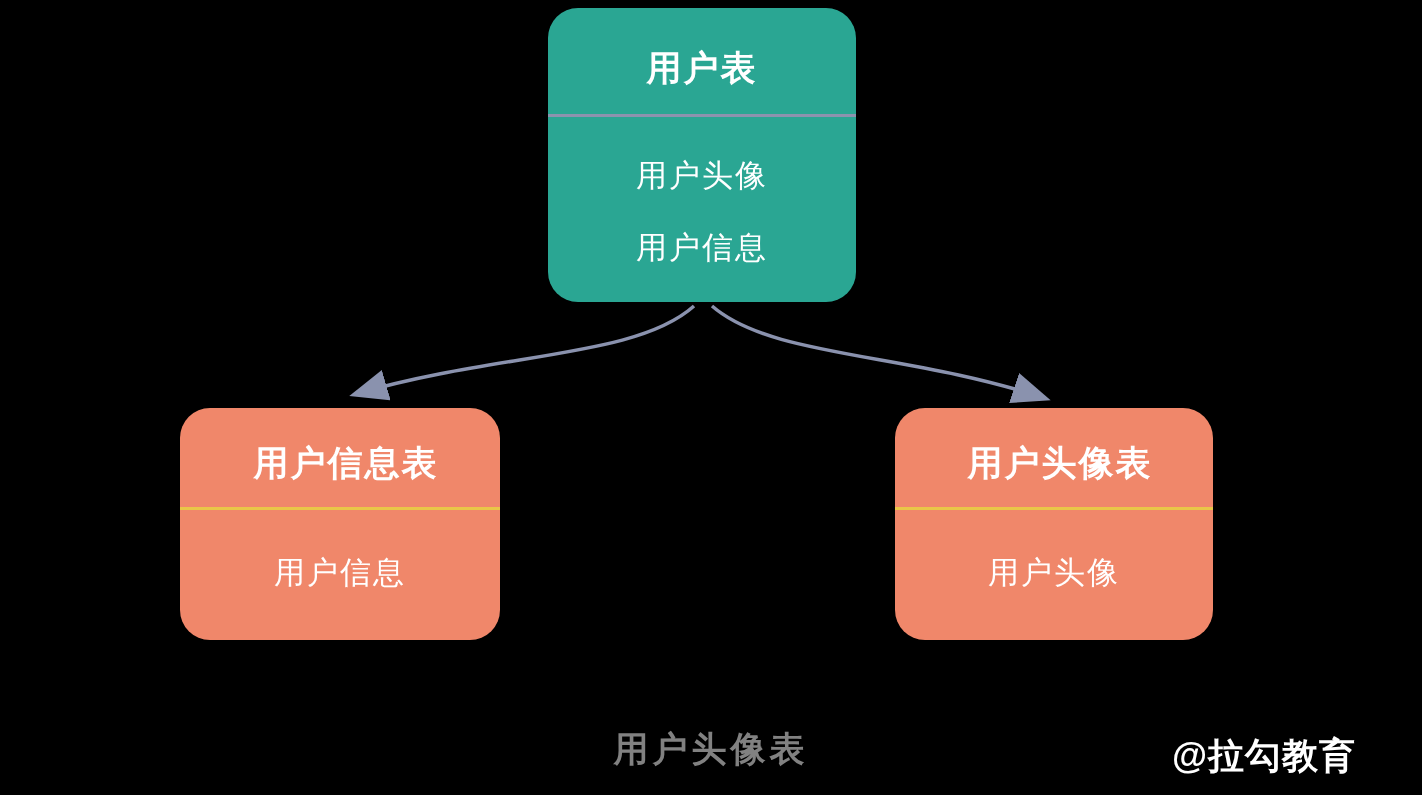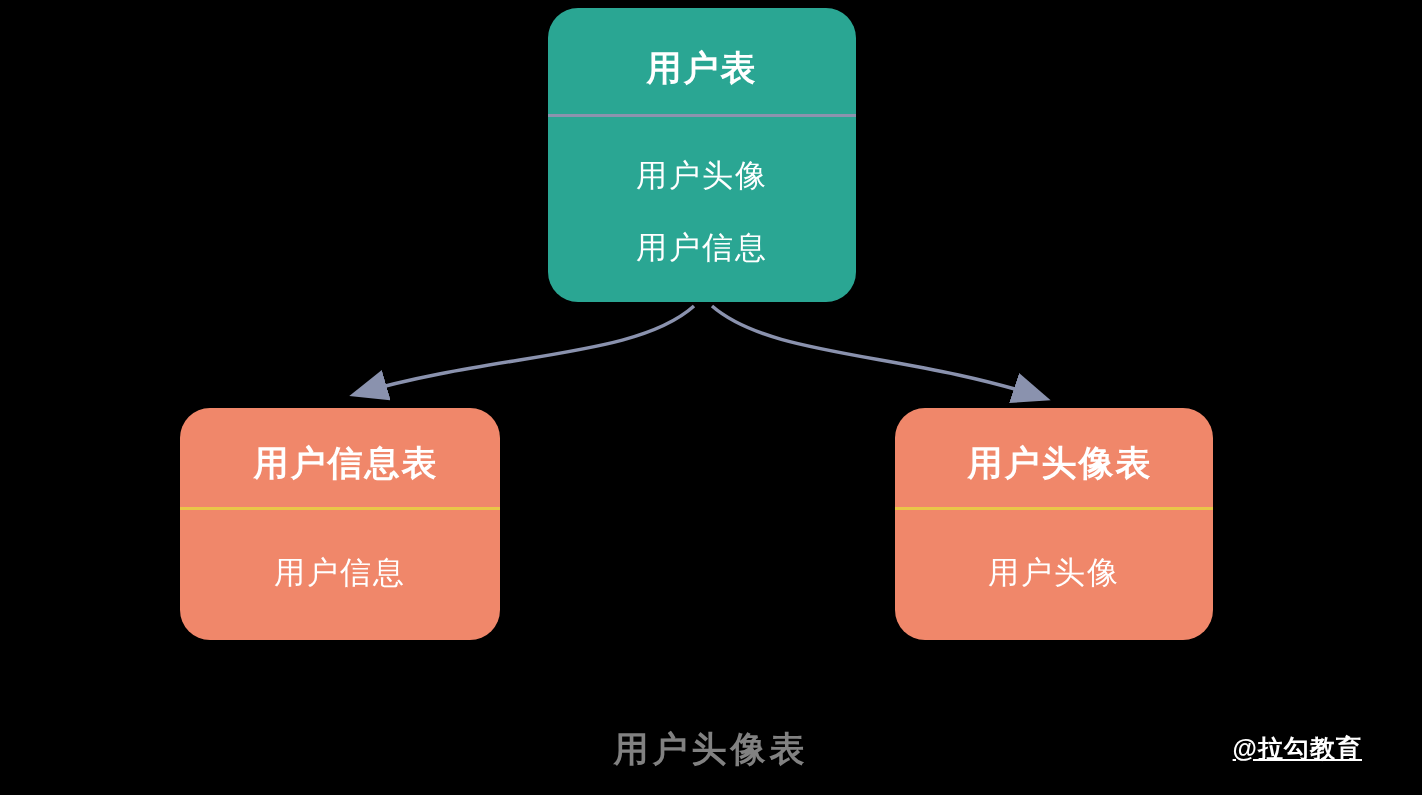--- a/index.html
+++ b/index.html
@@ -79,27 +79,26 @@
     right: 0;
     top: 726px;
     text-align: center;
     font-size: 35px;
     letter-spacing: 4px;
     color: var(--caption, #818181);
     font-weight: bold;
   }
   .watermark {
     position: absolute;
-    right: 60px;
+    right: 66px;
     top: 732px;
-    font-size: 25px;
+    font-size: 36px;
     font-weight: bold;
     color: var(--watermark, #FFFFFF);
     letter-spacing: 1px;
-    text-decoration: underline;
   }
 </style>
 </head>
 <body>
 
 <div class="canvas">
 
   <svg class="arrow-layer" viewBox="0 0 1422 795">
     <defs>
       <marker id="arrowhead" markerWidth="11" markerHeight="9" refX="9" refY="4.5" orient="auto">

